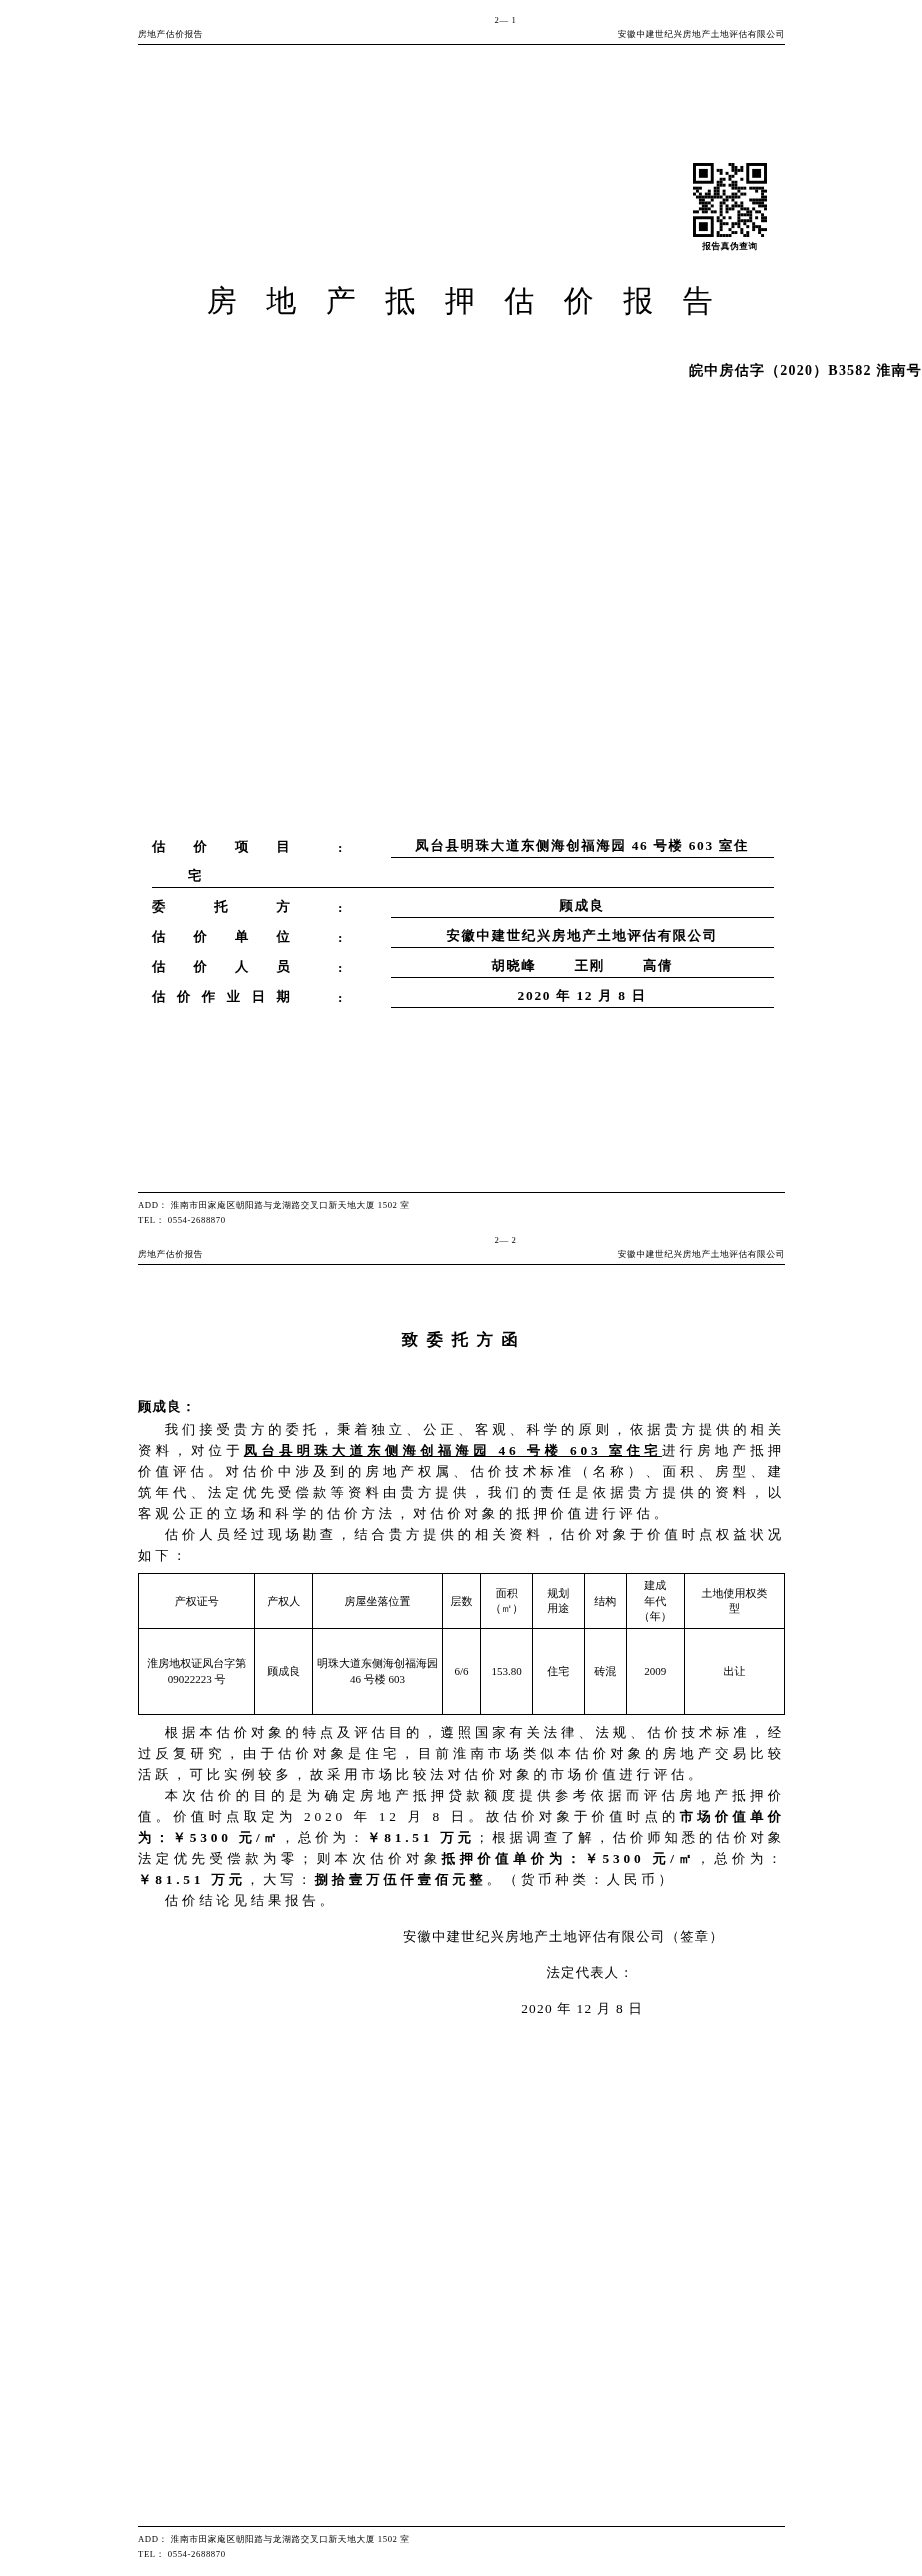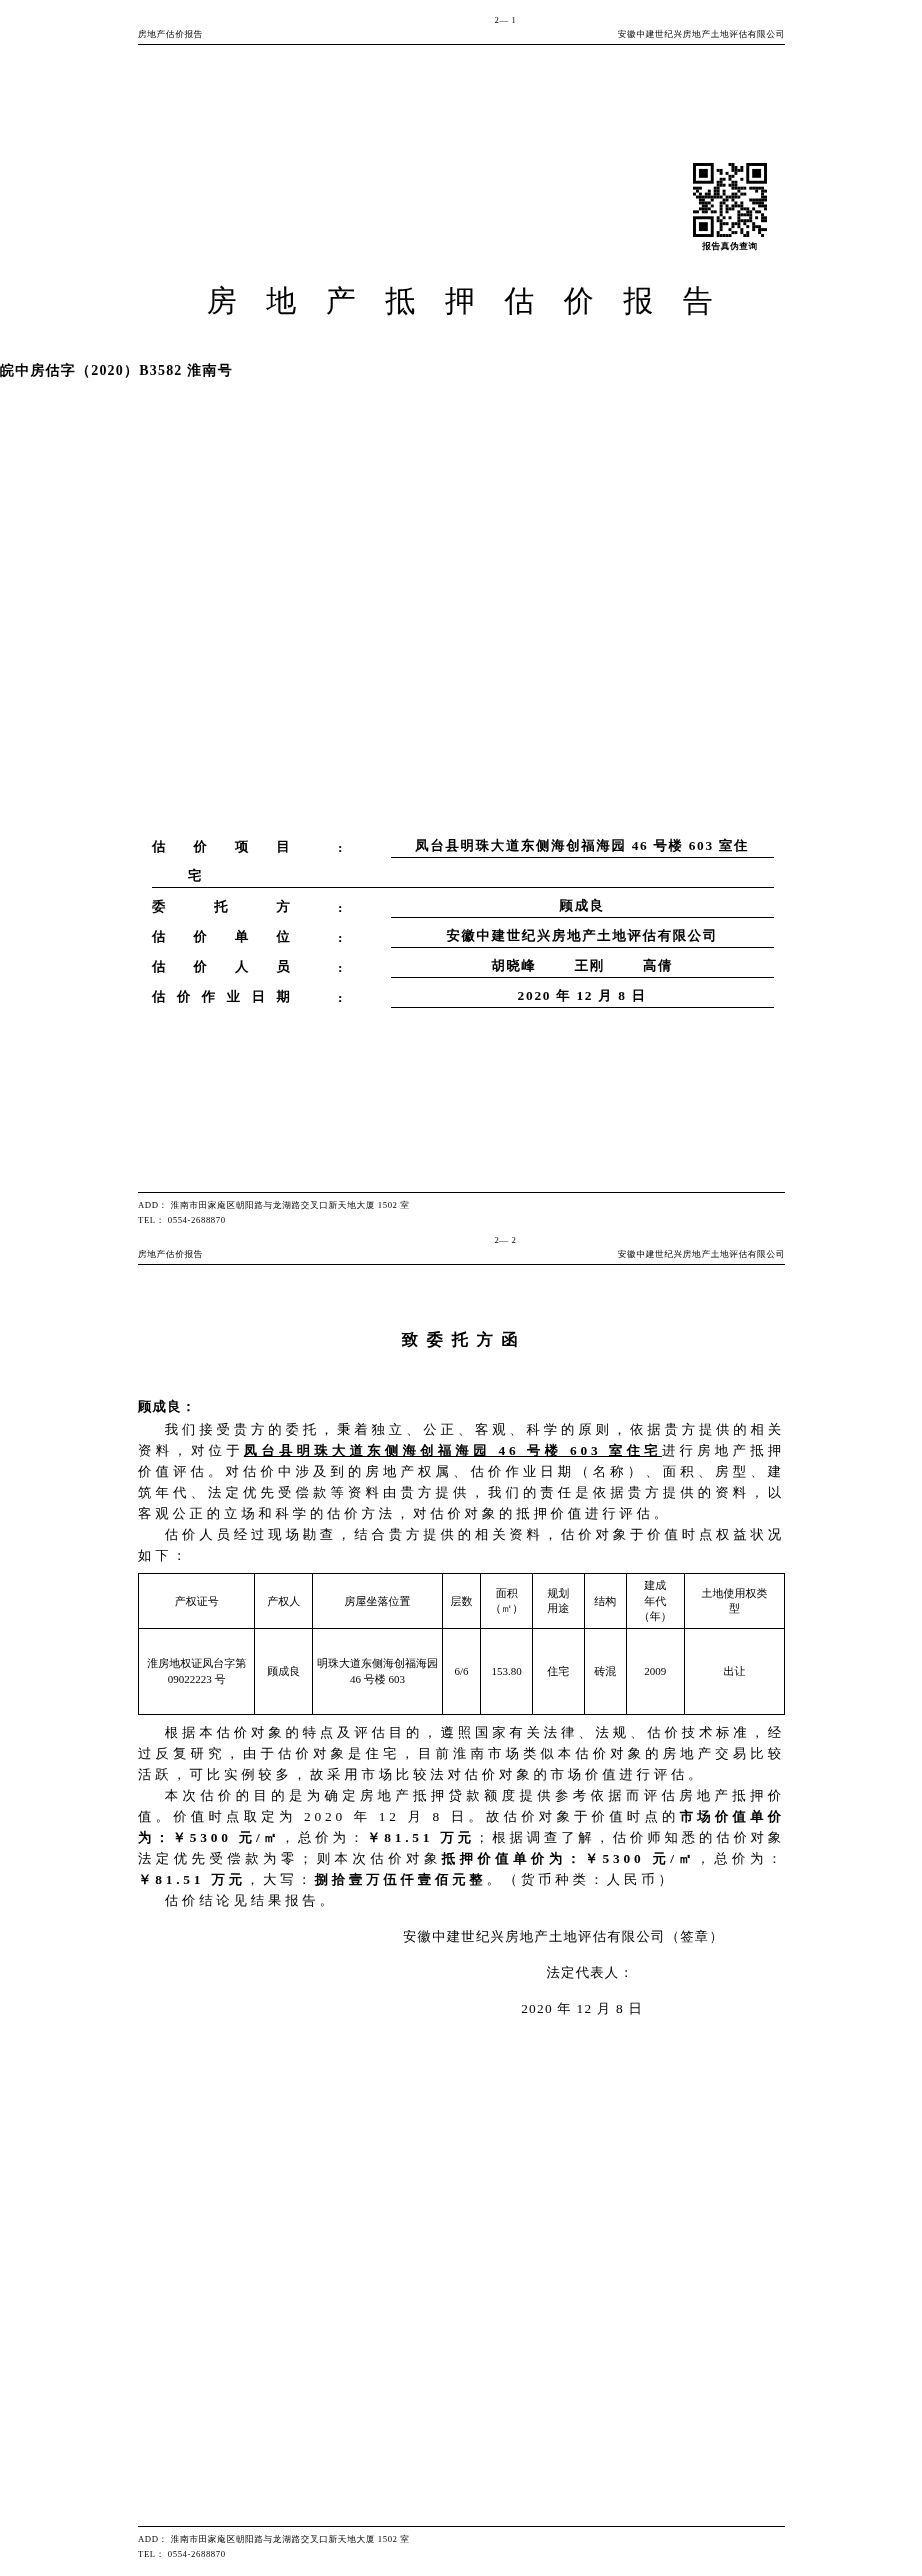--- a/index.html
+++ b/index.html
@@ -38,21 +38,21 @@
   .qr svg  { display:block; width:74px; height:74px; background:#fff; }
   .qr-caption { margin-top:4.1px; font-size:8.7px; font-weight:bold; letter-spacing:0.6px; }
 
   .main-title {
     position:absolute; top:281px; left:0; width:100%;
     text-align:center; font-size:30px; font-weight:normal;
     letter-spacing:2.3px; word-spacing:17.4px; white-space:nowrap;
   }
   .report-no {
     position:absolute; top:362px; left:0; width:100%;
-    text-align:left; font-size:14px; font-weight:bold; letter-spacing:1.2px;
+    text-align:right; font-size:14px; font-weight:bold; letter-spacing:1.2px;
   }
 
   .form-block {
     position:absolute; left:152px; top:828px; width:622px; font-weight:bold;
   }
   .frow { display:flex; align-items:flex-end; height:30px;gap:45px; }
   .flabel {
     width:138px; font-size:13.4px;
     text-align:justify; text-align-last:justify; padding-bottom:1.7px;
   }
@@ -380,21 +380,21 @@
       <span class="ph-center">2— 2</span>
       <span class="ph-right">安徽中建世纪兴房地产土地评估有限公司</span>
     </header>
 
     <h2 class="letter-title">致 委 托 方 函</h2>
 
     <div class="flow2">
 
       <div class="salutation">顾成良：</div>
 
-      <p class="para"><span>我们接受贵方的委托，秉着独立、公正、客观、科学的原则，依据贵方提供的相关资料，对位于</span><span style="font-weight: bold; text-decoration: underline;">凤台县明珠大道东侧海创福海园 46 号楼 603 室住宅</span><span>进行房地产抵押价值评估。对估价中涉及到的房地产权属、估价作业日期（名称）、面积、房型、建筑年代、法定优先受偿款等资料由贵方提供，我们的责任是依据贵方提供的资料，以客观公正的立场和科学的估价方法，对估价对象的抵押价值进行评估。</span></p>
+      <p class="para"><span>我们接受贵方的委托，秉着独立、公正、客观、科学的原则，依据贵方提供的相关资料，对位于</span><span style="font-weight: bold; text-decoration: underline;">凤台县明珠大道东侧海创福海园 46 号楼 603 室住宅</span><span>进行房地产抵押价值评估。对估价中涉及到的房地产权属、估价技术标准（名称）、面积、房型、建筑年代、法定优先受偿款等资料由贵方提供，我们的责任是依据贵方提供的资料，以客观公正的立场和科学的估价方法，对估价对象的抵押价值进行评估。</span></p>
       <p class="para"><span>估价人员经过现场勘查，结合贵方提供的相关资料，估价对象于价值时点权益状况如下：</span></p>
 
       <table class="prop-table">
         <colgroup>
           <col style="width:18%">
             <col style="width:9%">
             <col style="width:20%">
           <col style="width:6%">
             <col style="width:8%">
             <col style="width:8%">

